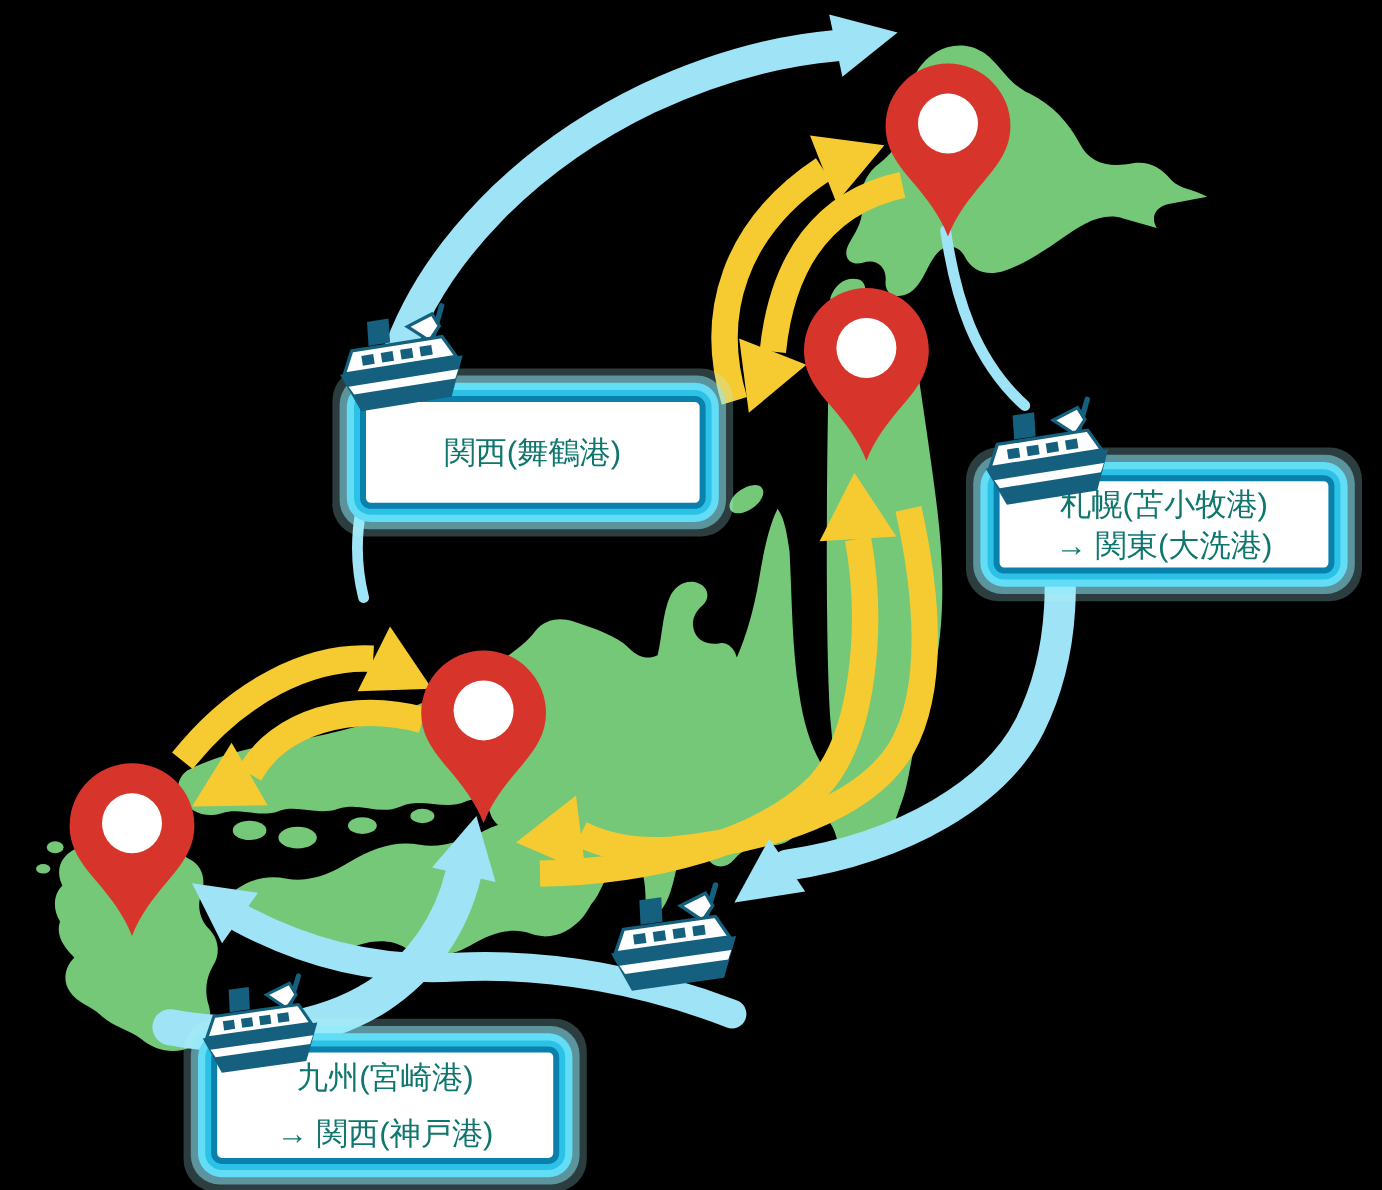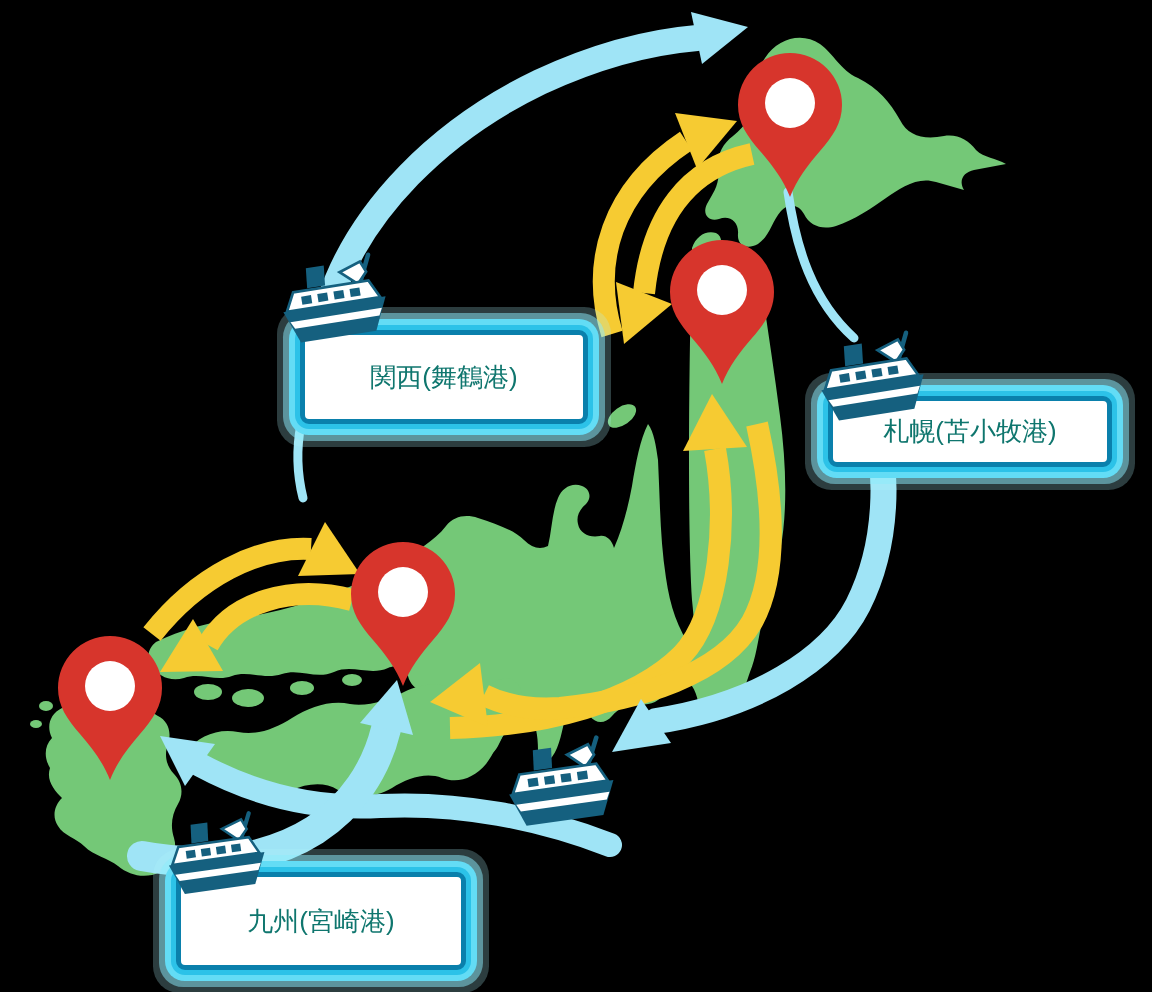--- a/index.html
+++ b/index.html
@@ -158,25 +158,27 @@
         <path fill="#d7352c" d="M 0,94 C -7,76 -18,62 -30,48 C -43,33 -52,20 -52,2
                  A 52,52 0 1 1 52,2 C 52,20 43,33 30,48 C 18,62 7,76 0,94 Z"></path>
         <circle fill="#ffffff" cx="0" cy="0" r="25"></circle>
       </g>
     </g>
   </svg>
 
   <div class="route-label" style="left:300px;top:330px;width:288px;height:94px;">
     <span class="l1">関西(舞鶴港)</span>
   </div>
-  <div class="route-label" style="left:828px;top:396px;width:284px;height:71px;">
+  <div class="route-label" style="left:828px;top:396px;width:284px;height:82px;">
     <span class="l1">札幌(苫小牧港)</span>
+    <span class="l2">→ 関東(大洗港)</span>
   </div>
   <div class="route-label" style="left:176px;top:872px;width:290px;height:98px;gap:12px;">
     <span class="l1">九州(宮崎港)</span>
+    <span class="l2">→ 関西(神戸港)</span>
   </div>
 
   <svg class="ferry" style="left:280px;top:252px;" width="118" height="92" viewBox="0 0 130 100">
     <g transform="rotate(-9 65 50)">
       <path d="M92,34 L104,8" stroke="#15607f" stroke-width="5" fill="none" stroke-linecap="round"></path>
       <polygon points="34,12 54,12 52,34 32,34" fill="#15607f"></polygon>
       <polygon points="70,22 94,14 99,26 88,38" fill="#fff" stroke="#15607f" stroke-width="3"></polygon>
       <polygon points="16,36 100,36 110,56 6,56" fill="#fff" stroke="#15607f" stroke-width="3"></polygon>
       <rect x="24" y="42" width="11" height="9" fill="#15607f"></rect>
       <rect x="42" y="42" width="11" height="9" fill="#15607f"></rect>

